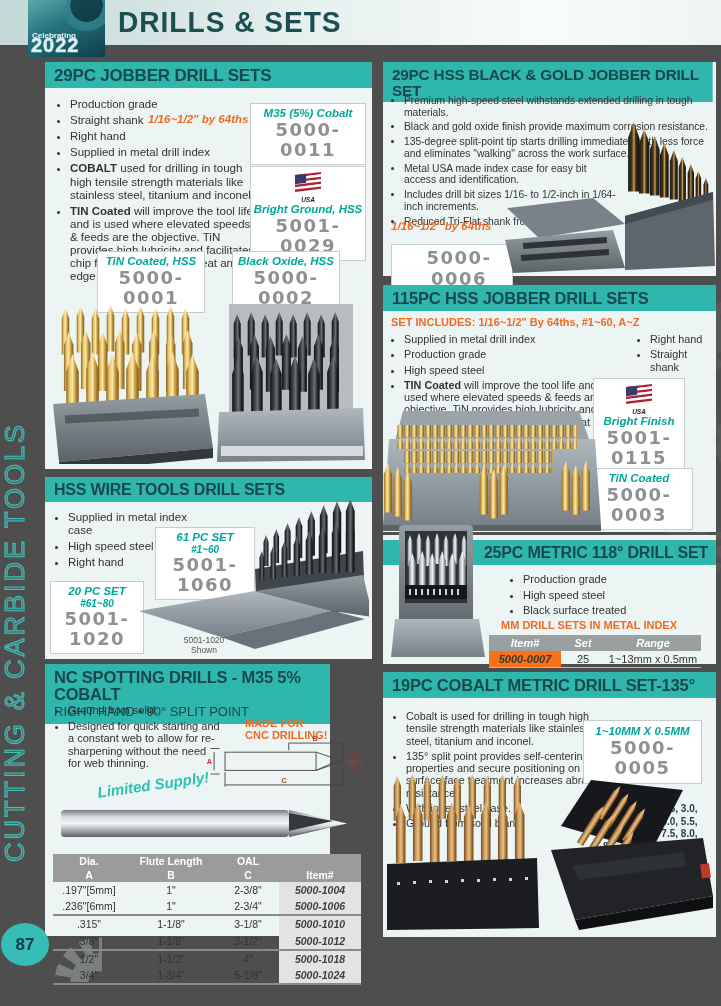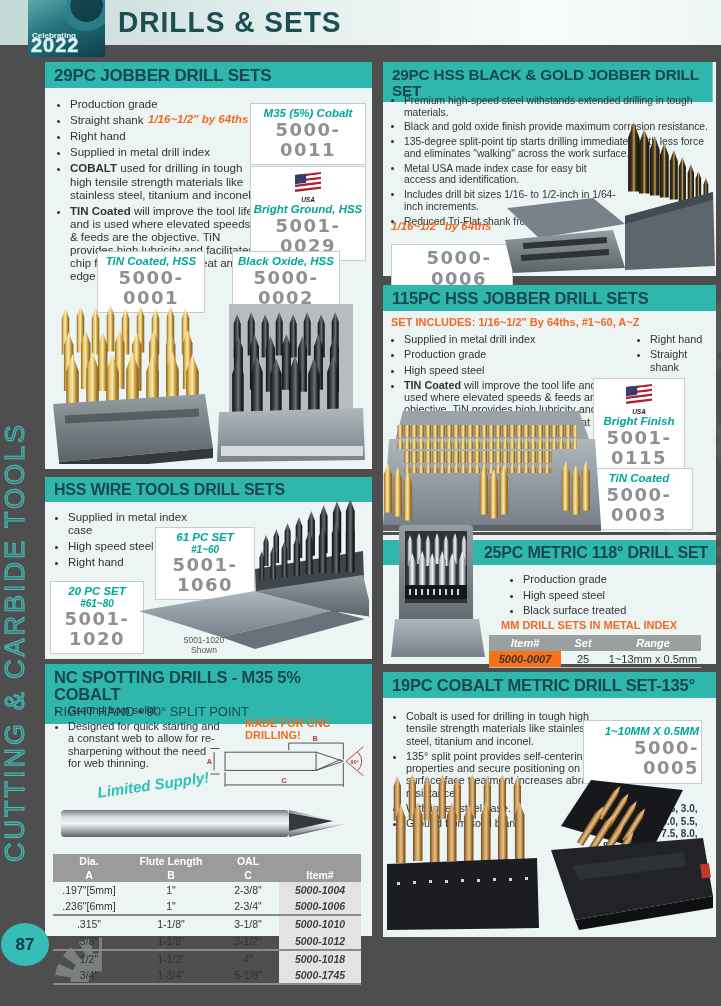--- a/index.html
+++ b/index.html
@@ -302,21 +302,21 @@
           <use href="#bit" transform="translate(181,27) scale(0.76)"></use>
         <use href="#bit" transform="translate(194,23) scale(0.82)"></use>
           <use href="#bit" transform="translate(208,20) scale(0.86)"></use>
       </g>
       <polygon points="2,112 118,92 196,112 84,138" fill="url(#gCase2)"></polygon>
       <polygon points="84,138 196,112 228,120 118,150" fill="#69727a"></polygon>
       <polygon points="118,92 226,76 236,118 196,112" fill="url(#gCase)"></polygon>
     </svg>
   </div>
 
-  <div class="panel" style="left:45px;top:664px;width:327px;height:272px;">
+  <div class="panel" style="left:45px;top:664px;width:285px;height:272px;">
     <div class="sec-hd" style="font-size:16.5px;padding-bottom:2px;">NC SPOTTING DRILLS - M35 5% COBALT</div>
     <div style="background:#2fb7ae;color:#17484d;font-weight:normal;font-size:13px;padding:0 9px 5px 9px;">RIGHT HAND • 90° SPLIT POINT</div>
     <ul class="bullets abs" style="left:8px;top:40px;width:168px;font-size:11px;">
       <li>Ground from solid.</li>
       <li>Designed for quick starting and a constant web to allow for re-sharpening without the need for web thinning.</li>
     </ul>
     <div class="orange abs" style="left:168px;top:53px;font-size:11px;margin-left:32px;">MADE FOR CNC DRILLING!</div>
 
     <svg class="abs" style="left:160px;top:70px;" width="162" height="60" viewBox="0 0 178 62">
       <g stroke="#444" stroke-width="1" fill="none">
@@ -392,21 +392,21 @@
         <tr class="grp">
           <td>1/2"</td>
           <td>1-1/2"</td>
           <td>4"</td>
           <td class="item">5000-1018</td>
         </tr>
         <tr>
           <td>3/4"</td>
           <td>1-3/4"</td>
           <td>5-1/8"</td>
-          <td class="item">5000-1745</td>
+          <td class="item">5000-1024</td>
         </tr>
       </tbody>
     </table>
   </div>
 
   <div class="panel" style="left:383px;top:62px;width:333px;height:214px;">
     <div class="sec-hd" style="font-size:15.5px;transform:scaleX(.99);">29PC HSS BLACK &amp; GOLD JOBBER DRILL SET</div>
     <ul class="bullets abs" style="left:6px;top:33px;width:322px;font-size:10.3px;">
       <li>Premium high-speed steel withstands extended drilling in tough materials.</li>
       <li>Black and gold oxide finish provide maximum corrosion resistance.</li>
@@ -550,21 +550,21 @@
   </div>
 
   <div class="panel" style="left:383px;top:672px;width:333px;height:265px;">
     <div class="sec-hd" style="font-size:16.5px;">19PC COBALT METRIC DRILL SET-135°</div>
     <ul class="bullets abs" style="left:8px;top:38px;width:218px;font-size:10.8px;">
       <li>Cobalt is used for drilling in tough high tensile strength materials like stainless steel, titanium and inconel.</li>
       <li>135° split point provides self-centering properties and secure positioning on work surface face treatment increases abrasion resistance.</li>
       <li>With index steel case.</li>
       <li>Ground from solid blank.</li>
     </ul>
-    <div class="pn-box" style="left:242px;top:48px;width:119px;padding:4px 2px;margin-left:-42px;text-align:right;">
+    <div class="pn-box" style="left:242px;top:48px;width:119px;padding:4px 2px;margin-left:-42px;">
       <div class="pn-label">1~10MM X 0.5MM</div>
       <div class="pn-num">5000-0005</div>
     </div>
     <div class="set-includes-label abs" style="left:220px;top:116px;">Set Includes</div>
     <div class="set-includes abs" style="left:220px;top:131px;width:106px;">1.0, 1.5, 2.0, 2.5, 3.0, 3.5, 4.0, 4.5, 5.0, 5.5, 6.0, 6.5, 7.0, 7.5, 8.0, 8.5, 9.0, 9.5, 10MM</div>
 
     <svg class="abs" style="left:4px;top:98px;" width="152" height="162" viewBox="0 0 152 162">
       <g fill="url(#gBrz)">
         <use href="#bit" transform="translate(6,6) scale(0.72)"></use>
           <use href="#bit" transform="translate(21,4) scale(0.72)"></use>

